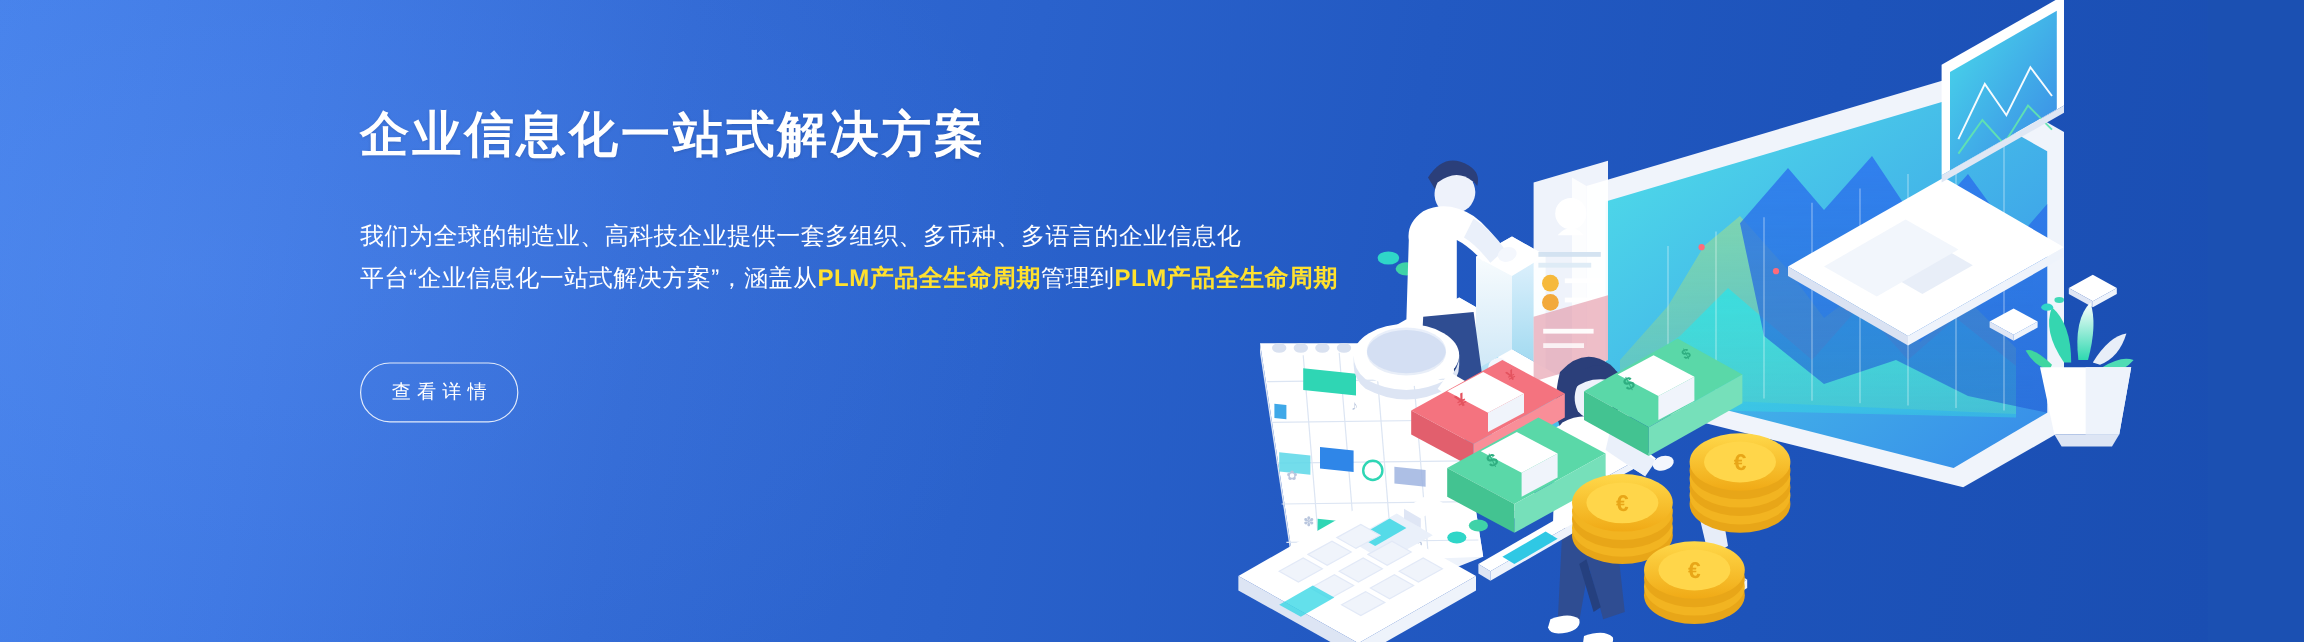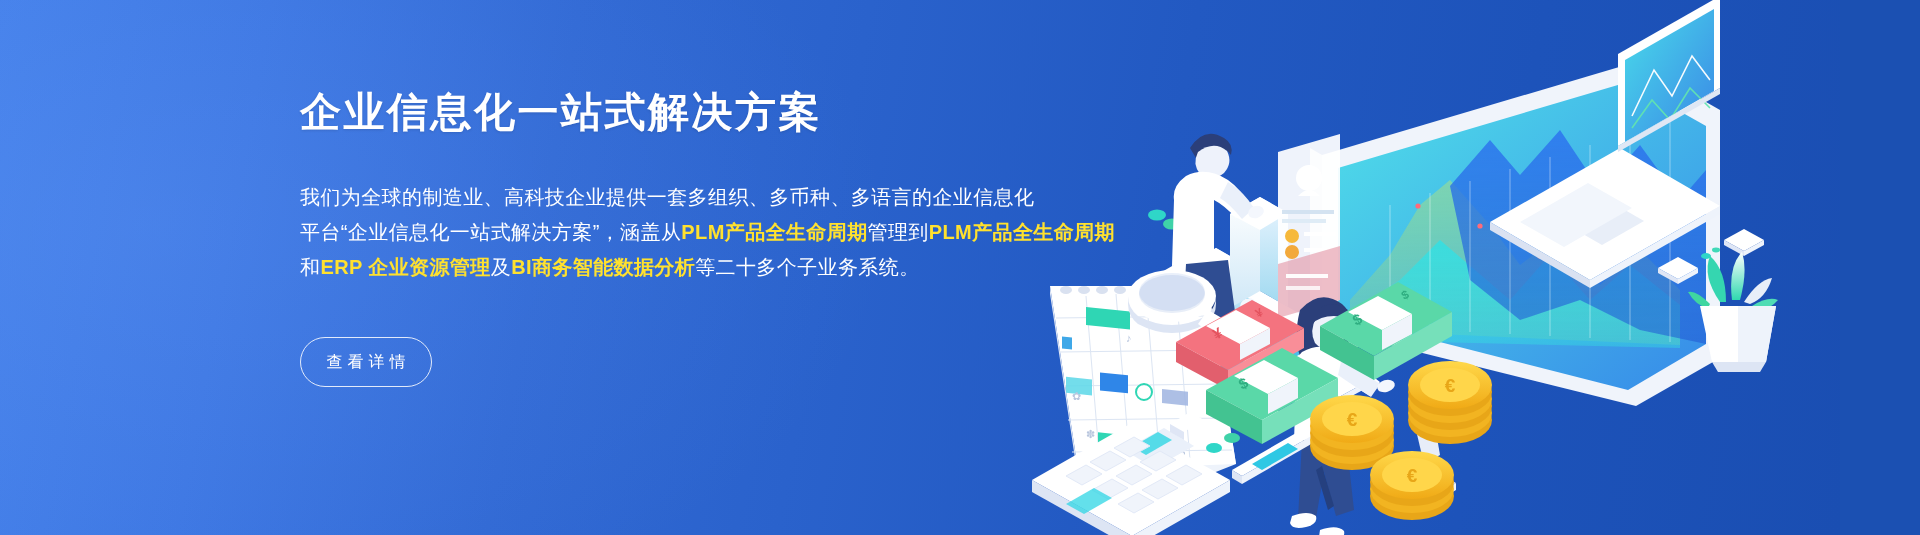--- a/index.html
+++ b/index.html
@@ -49,21 +49,20 @@
 <body>
 
 <div id="hero-banner">
 
   <div class="copy">
     <h1 class="hero-title">企业信息化一站式解决方案</h1>
 
     <div class="hero-desc" id="hero-desc">
         <div class="desc-line"><span>我们为全球的制造业、高科技企业提供一套多组织、多币种、多语言的企业信息化</span></div>
         <div class="desc-line"><span>平台“企业信息化一站式解决方案”，涵盖从</span><span class="hl">PLM产品全生命周期</span><span>管理到</span><span class="hl">PLM产品全生命周期</span></div>
-        <div class="desc-line"><span>和</span><span class="hl">ERP 企业资源管理</span><span>及</span><span class="hl">BI商务智能数据分析</span><span>等二十多个子业务系统。</span></div>
       </div>
 
     <div class="cta-wrap">
       <button class="cta-button">查看详情</button>
     </div>
   </div>
 
   <div id="illustration">
     <svg viewBox="0 0 900 535" xmlns="http://www.w3.org/2000/svg">
       <defs>

